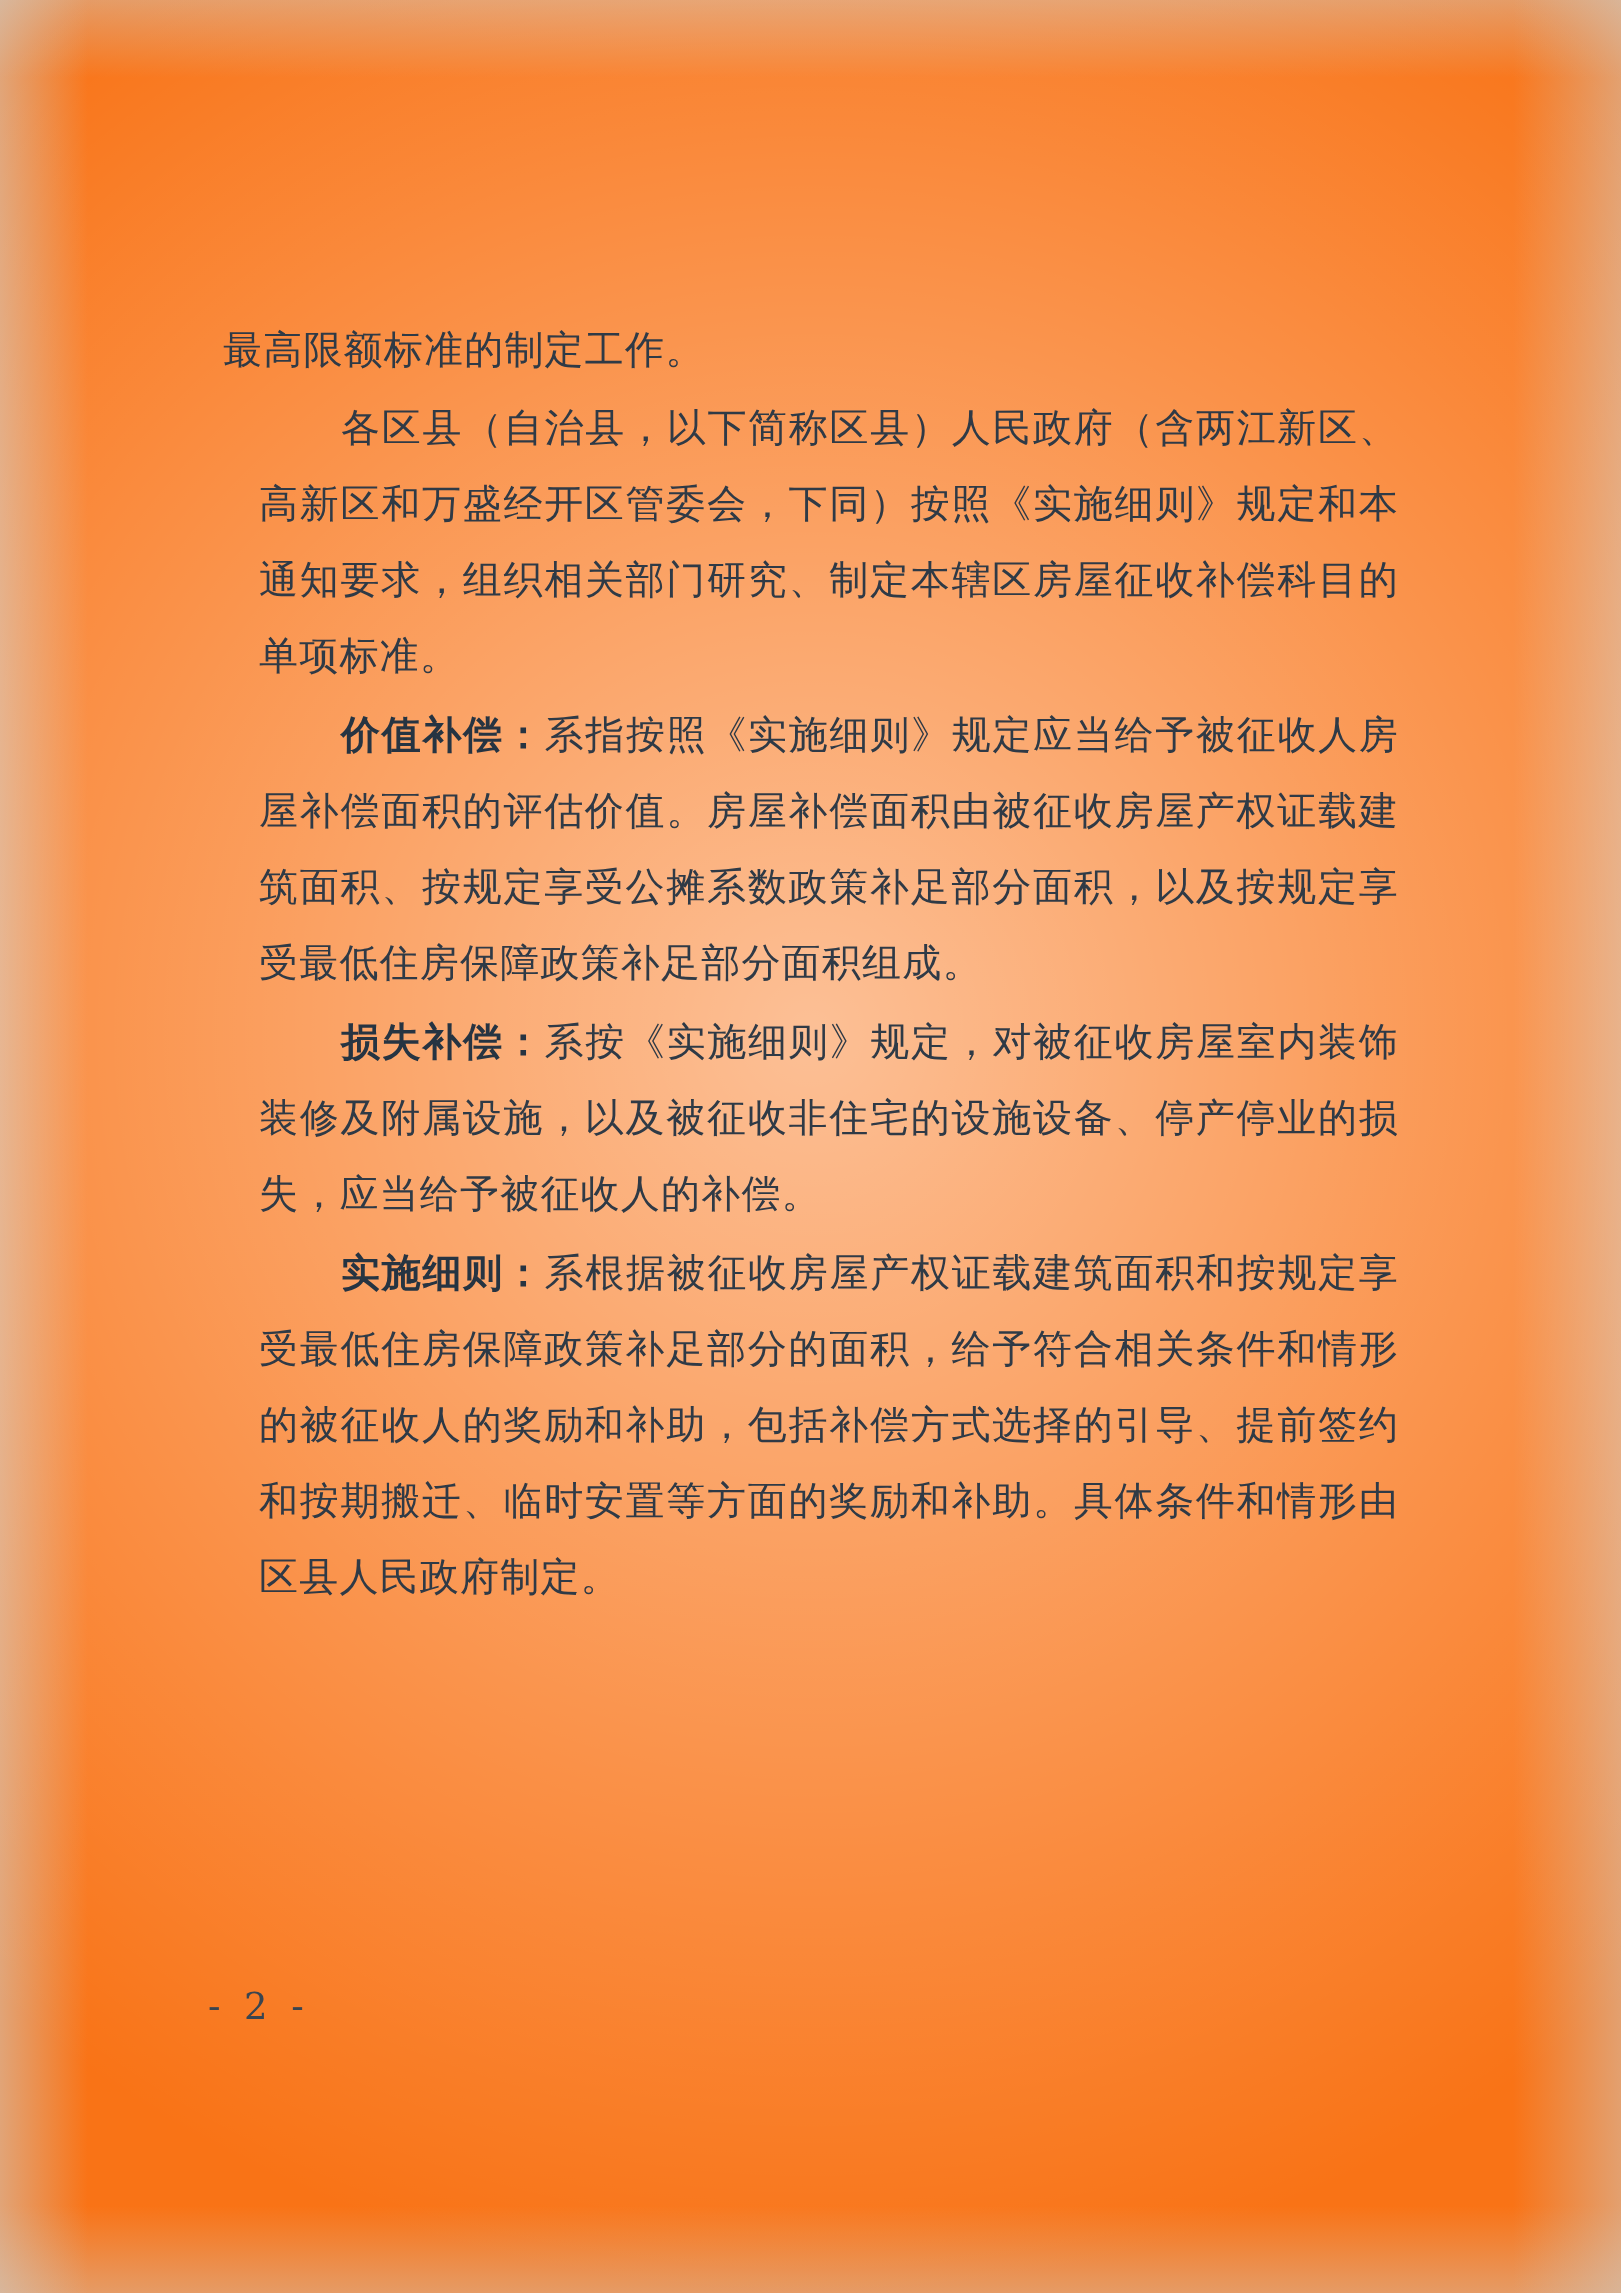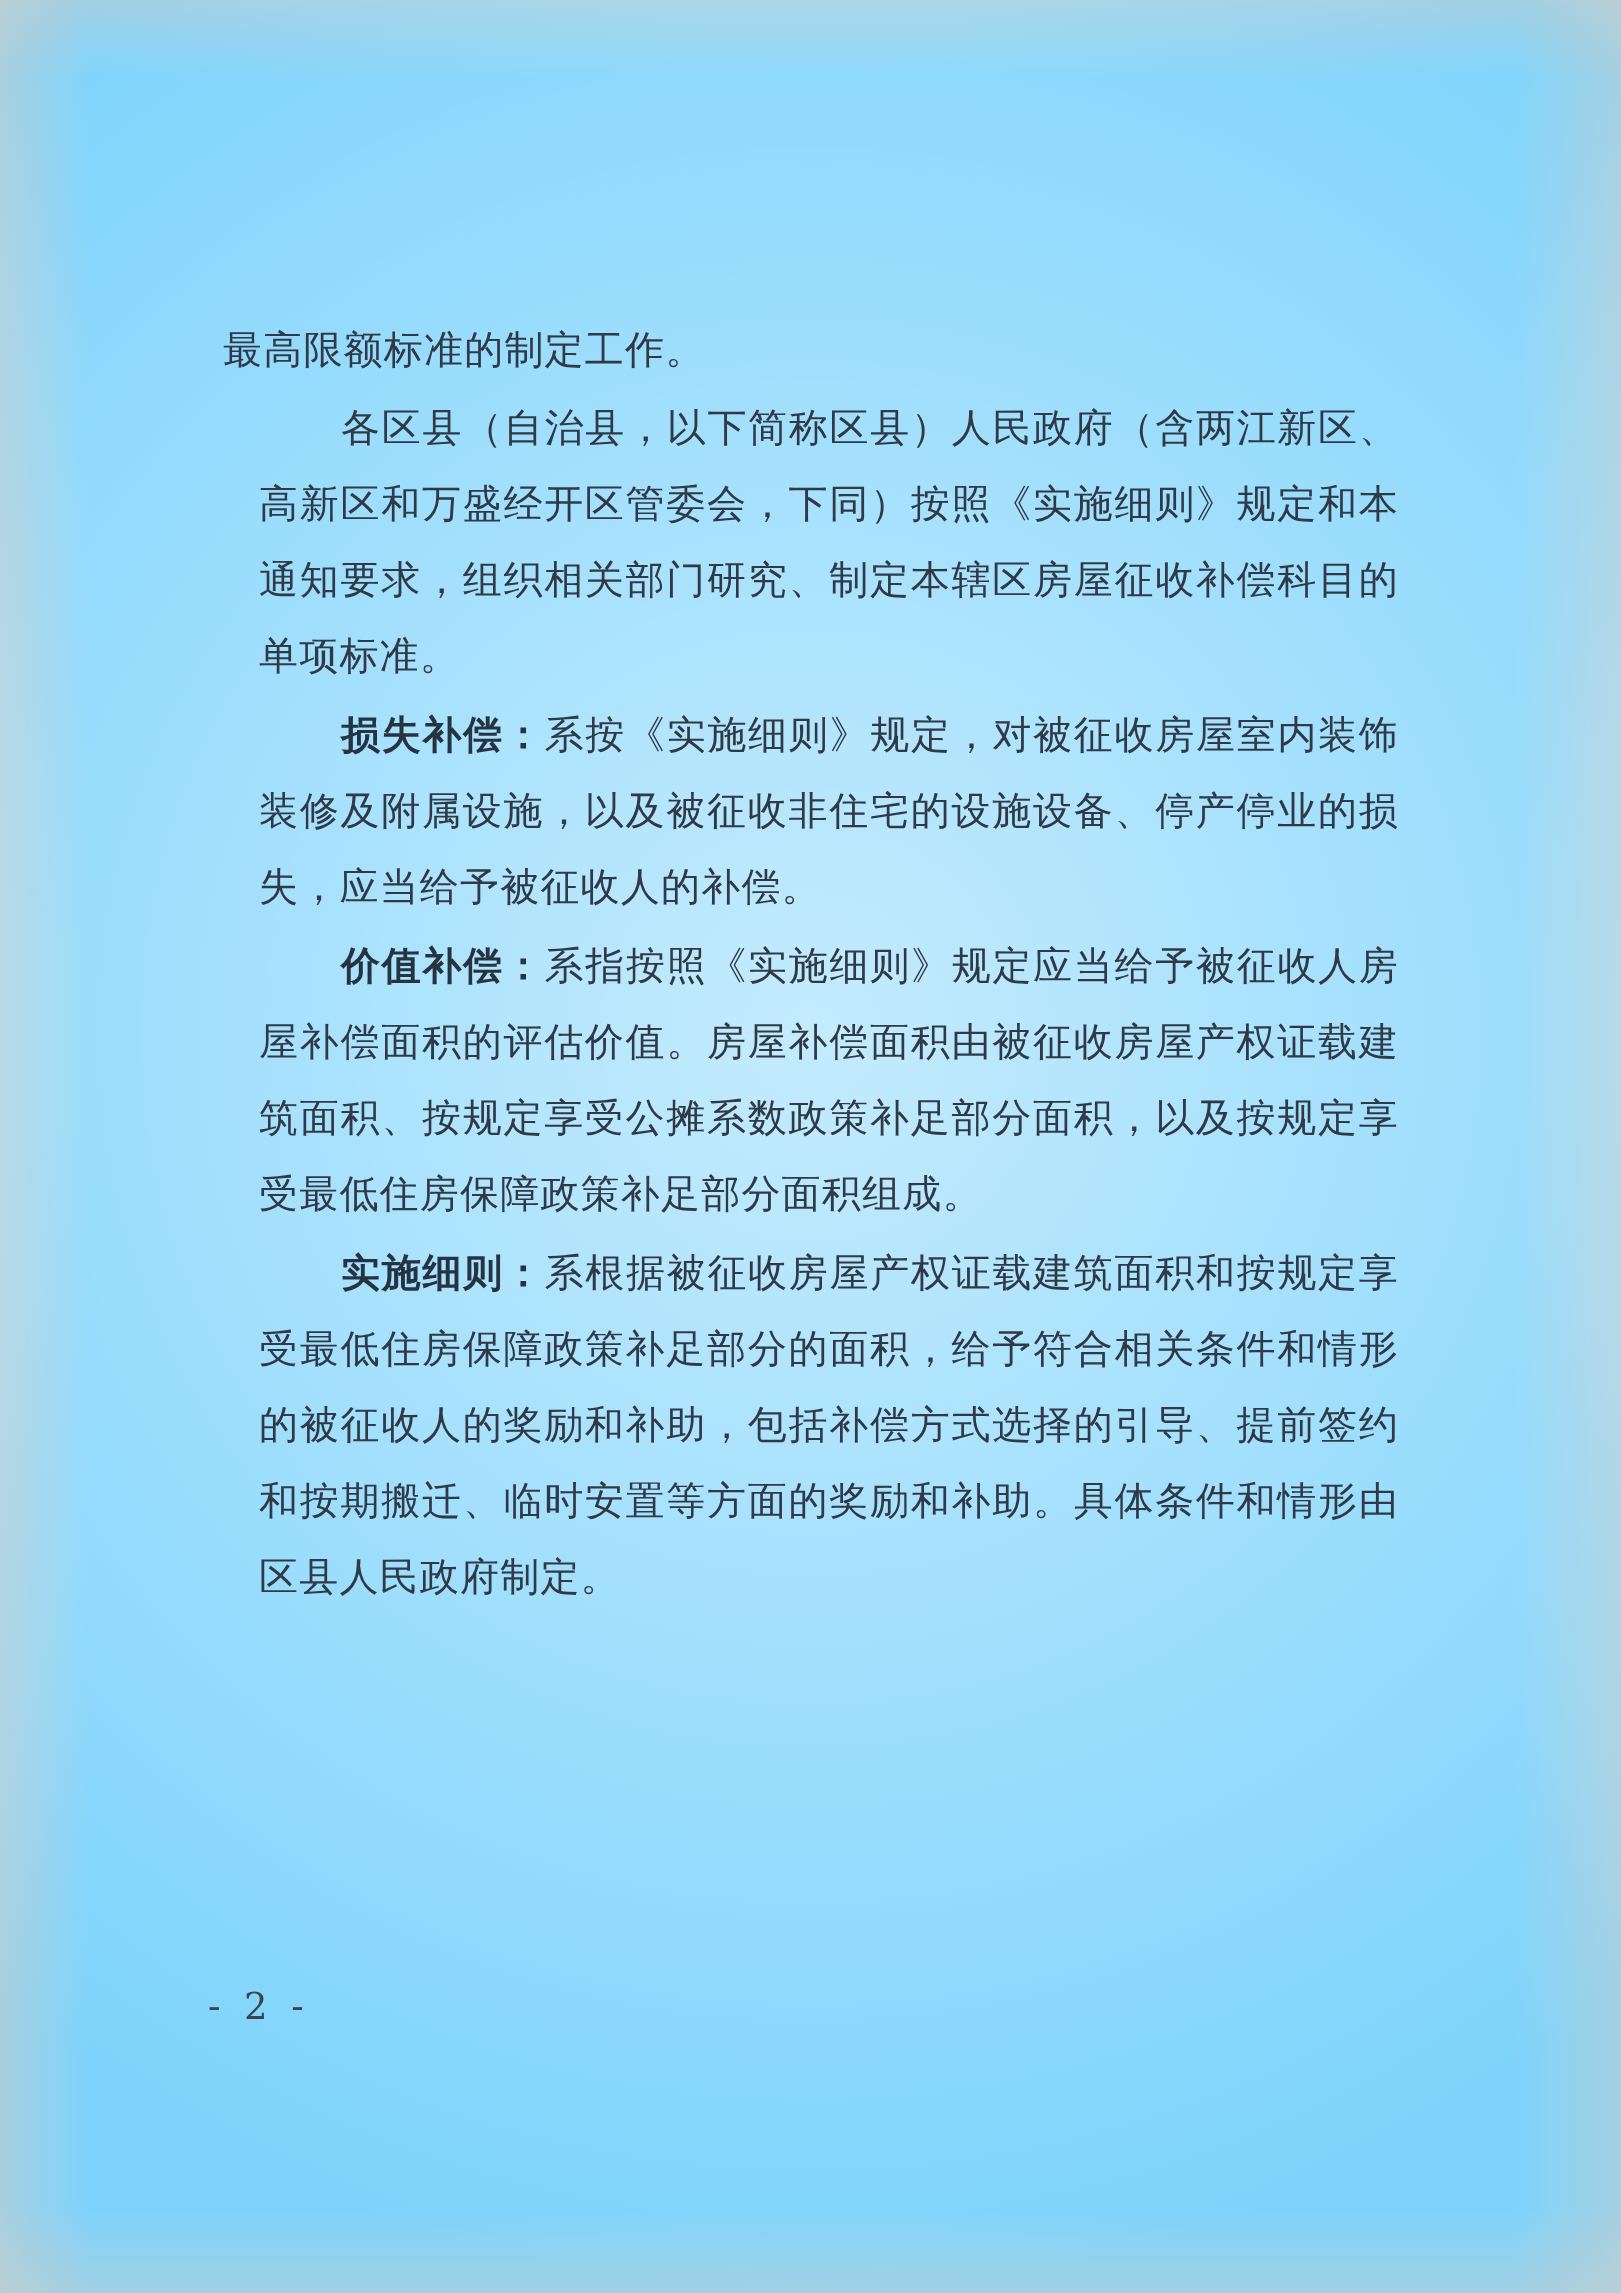--- a/index.html
+++ b/index.html
@@ -5,21 +5,21 @@
   html, body {
     margin: 0;
     padding: 0;
     background: #d8d8d4;
   }
   .page {
     position: relative;
     width: 1621px;
     height: 2294px;
     margin: 0 auto;
-    background: #7dd3fc;
+    background: #f97316;
     overflow: hidden;
     font-family: "DejaVu Serif", "Liberation Serif", serif;
   }
   
   .page::before {
     content: "";
     position: absolute;
     inset: 0;
     pointer-events: none;
     background:
@@ -73,25 +73,25 @@
       <span>最高限额标准的制定工作。</span>
     </p>
 
     <p class="para indent">
       <span>各区县（自治县，以下简称区县）人民政府（含两江新区、高新区和万盛经开区管委会，下同）按照《实施细则》规定和本通知要求，组织相关部门研究、制定本辖区房屋征收补偿科目的单项标准。</span>
     </p>
 
 
 
     <p class="para indent">
-      <span class="lead">损失补偿：</span><span>系按《实施细则》规定，对被征收房屋室内装饰装修及附属设施，以及被征收非住宅的设施设备、停产停业的损失，应当给予被征收人的补偿。</span>
+      <span class="lead">价值补偿：</span><span>系指按照《实施细则》规定应当给予被征收人房屋补偿面积的评估价值。房屋补偿面积由被征收房屋产权证载建筑面积、按规定享受公摊系数政策补足部分面积，以及按规定享受最低住房保障政策补足部分面积组成。</span>
     </p>
 
     <p class="para indent">
-      <span class="lead">价值补偿：</span><span>系指按照《实施细则》规定应当给予被征收人房屋补偿面积的评估价值。房屋补偿面积由被征收房屋产权证载建筑面积、按规定享受公摊系数政策补足部分面积，以及按规定享受最低住房保障政策补足部分面积组成。</span>
+      <span class="lead">损失补偿：</span><span>系按《实施细则》规定，对被征收房屋室内装饰装修及附属设施，以及被征收非住宅的设施设备、停产停业的损失，应当给予被征收人的补偿。</span>
     </p>
 
     <p class="para indent">
       <span class="lead">实施细则：</span><span>系根据被征收房屋产权证载建筑面积和按规定享受最低住房保障政策补足部分的面积，给予符合相关条件和情形的被征收人的奖励和补助，包括补偿方式选择的引导、提前签约和按期搬迁、临时安置等方面的奖励和补助。具体条件和情形由区县人民政府制定。</span>
     </p>
 
   </div>
 
   <div class="pagenum">- 2 -</div>
 

